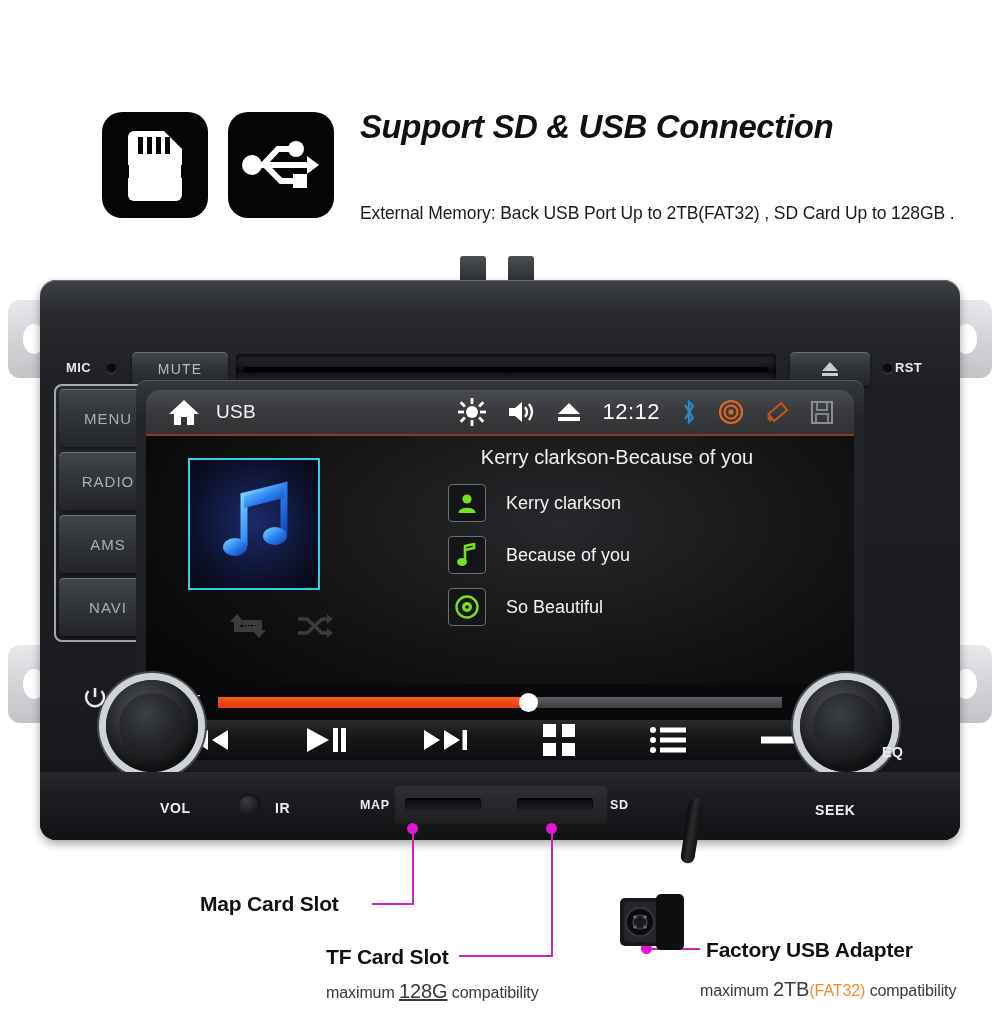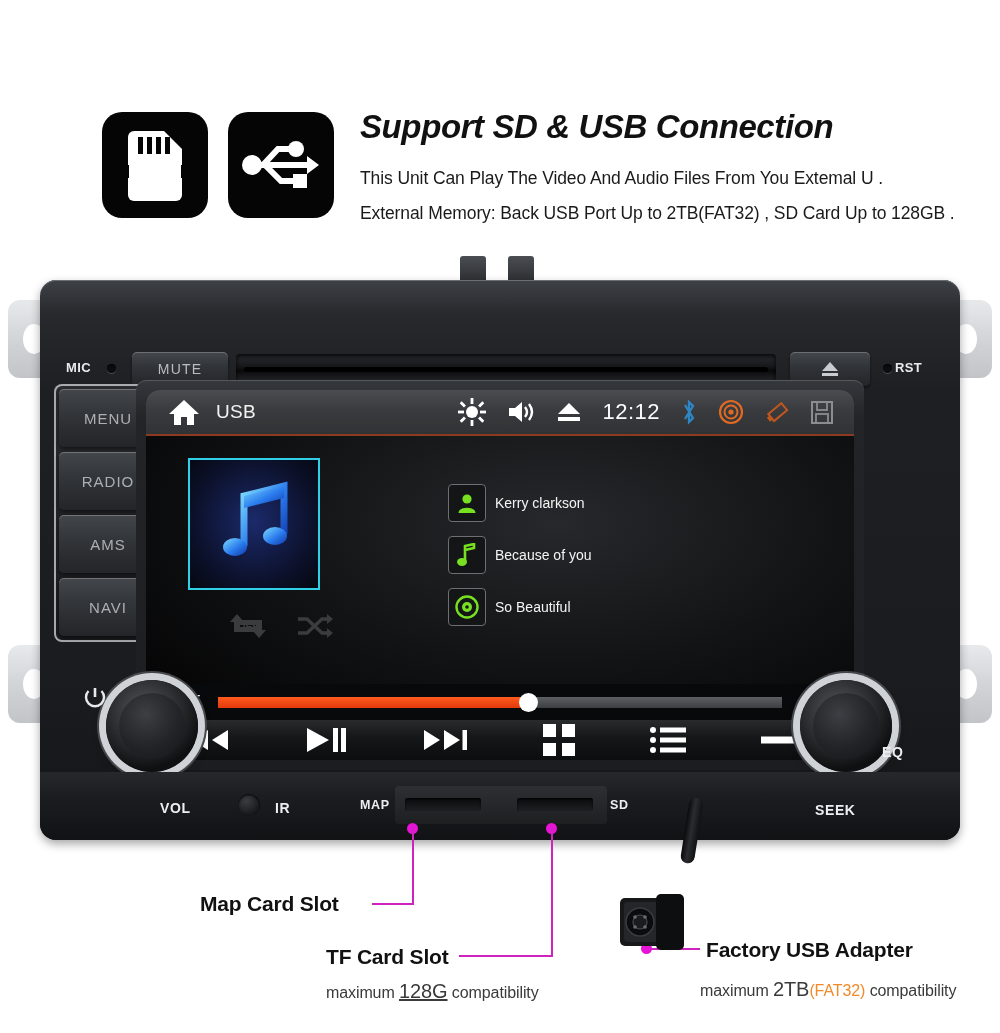--- a/index.html
+++ b/index.html
@@ -157,21 +157,21 @@
     text-align:center; color:#f0f0f0; font-size:20px;
   }
   .np-row { position:absolute; left:302px; display:flex; align-items:center; }
   #np-row-0 { top:48px; }
   #np-row-1 { top:100px; }
   #np-row-2 { top:152px; }
   .np-chip {
     width:38px; height:38px; border:1px solid #6d6f72; border-radius:4px;
     background:#141516; display:flex; align-items:center; justify-content:center;
   }
-  .np-text { color:#f4f4f4; font-size:14px; margin-left:9px; }
+  .np-text { color:#f4f4f4; font-size:18px; margin-left:20px; }
 
   .mode-icons {
     position:absolute; left:80px; top:176px; display:flex; align-items:center;
   }
   .mode-icons > * { margin-right:26px; }
 
   
   .prog-row {
     position:absolute; left:0; top:294px; width:708px; height:36px;
     background:#08090a; display:flex; align-items:center;
@@ -317,21 +317,20 @@
       <rect x="11" y="26" width="56" height="6" fill="#ffffff"></rect>
       <path d="M66 20 l12 9 l-12 9 z" fill="#ffffff"></path>
       <path d="M22 29 L37 13 L53 13" stroke="#ffffff" stroke-width="6" fill="none"></path>
       <circle cx="55" cy="13" r="8" fill="#ffffff"></circle>
       <path d="M25 30 L40 45 L55 45" stroke="#ffffff" stroke-width="6" fill="none"></path>
       <rect x="52" y="38" width="14" height="14" fill="#ffffff"></rect>
     </svg>
   </div>
 
   <div class="banner-title">Support SD &amp; USB Connection</div>
-  <div class="banner-line" id="banner-line-1">This Unit Can Play The Video And Audio Files From You Extemal U .</div>
   <div class="banner-line" id="banner-line-2">External Memory: Back USB Port Up to 2TB(FAT32) , SD Card Up to 128GB .</div>
 </div>
 
 <div class="unit-wrap">
 
   <div class="bracket" id="bracket-tl"></div>
   <div class="bracket" id="bracket-bl"></div>
   <div class="bracket" id="bracket-tr"></div>
   <div class="bracket" id="bracket-br"></div>
 
@@ -456,20 +455,21 @@
                   <stop offset="100%" stop-color="#1038a8"></stop>
                 </linearGradient>
               </defs>
               <path d="M40 72 L40 22 L80 12 L80 60" stroke="url(#bluenote)" stroke-width="7" fill="none"></path>
               <path d="M40 22 L80 12 L80 24 L40 34 Z" fill="url(#bluenote)"></path>
               <ellipse cx="31" cy="73" rx="12" ry="9" fill="url(#bluenote)"></ellipse>
               <ellipse cx="71" cy="62" rx="12" ry="9" fill="url(#bluenote)"></ellipse>
             </svg>
           </div>
 
+          <div class="np-title">Kerry clarkson-Because of you</div>
 
           <div class="np-row" id="np-row-0">
             <span class="np-chip">
               <svg width="22" height="22" viewBox="0 0 22 22">
                 <circle cx="11" cy="7" r="4.6" fill="#77e021"></circle>
                 <path d="M2.5 21 C2.5 14 19.5 14 19.5 21 Z" fill="#77e021"></path>
               </svg>
             </span>
             <span class="np-text">Kerry clarkson</span>
           </div>

